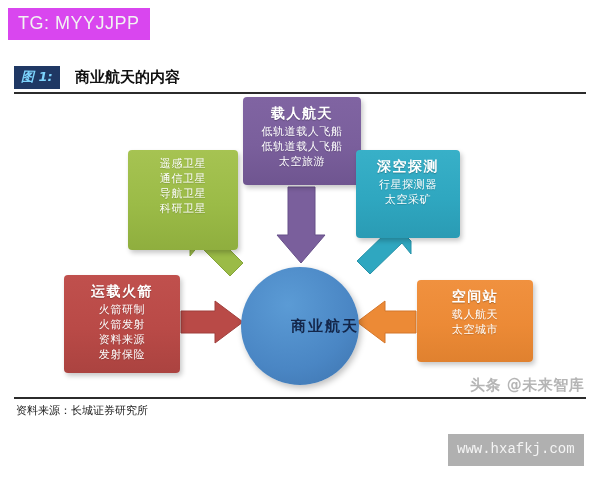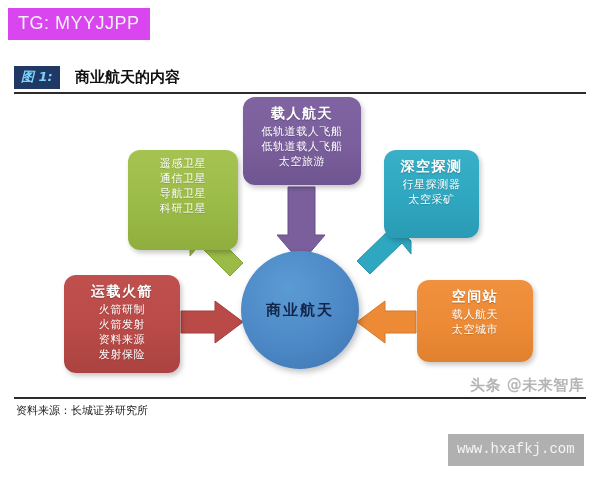--- a/index.html
+++ b/index.html
@@ -70,21 +70,21 @@
   #canvas {
     position: absolute;
     left: 0;
     top: 95px;
     width: 600px;
     height: 300px;
   }
 
   .node {
     position: absolute;
-    border-radius: 12px;
+    border-radius: 4px;
     box-sizing: border-box;
     text-align: center;
     color: #ffffff;
     box-shadow: 2px 3px 5px rgba(0,0,0,0.22);
     padding-top: 6px;
     font-family: "DejaVu Sans", sans-serif;
   }
   .node .head {
     font-size: 14px;
     font-weight: bold;
@@ -103,45 +103,45 @@
   
   #node-satellite {
     left: 128px; top: 55px; width: 110px; height: 100px;
     background: linear-gradient(180deg, #a6c352 0%, #9bbb47 55%, #8fae3e 100%);
   }
   #node-manned {
     left: 243px; top: 2px; width: 118px; height: 88px;
     background: linear-gradient(180deg, #8064a2 0%, #7a5f9c 55%, #6f5590 100%);
   }
   #node-deepspace {
-    left: 384px; top: 55px; width: 95px; height: 88px;
+    left: 356px; top: 55px; width: 104px; height: 88px;
     background: linear-gradient(180deg, #38b0c8 0%, #2fa7c0 55%, #2a9bb4 100%);
   }
   #node-rocket {
     left: 64px; top: 180px; width: 116px; height: 98px;
     background: linear-gradient(180deg, #c0504d 0%, #b94a47 55%, #ab4340 100%);
   }
   #node-station {
     left: 417px; top: 185px; width: 116px; height: 82px;
     background: linear-gradient(180deg, #f0913f 0%, #ec8a36 55%, #e0812f 100%);
   }
 
   
   #center-circle {
     position: absolute;
     left: 241px;
-    top: 156px;
+    top: 172px;
     width: 118px;
     height: 118px;
     border-radius: 50%;
     background: radial-gradient(circle at 40% 32%, #5b9bd5 0%, #4a86c4 60%, #3d73ad 100%);
     box-shadow: 2px 3px 6px rgba(0,0,0,0.25);
     display: flex;
     align-items: center;
-    justify-content: center;
+    justify-content: flex-end;
   }
   #center-circle span {
     color: #13264a;
     font-size: 15px;
     font-weight: bold;
     letter-spacing: 2px;
     font-family: "DejaVu Sans", sans-serif;
   }
 
   .arrow-layer {

